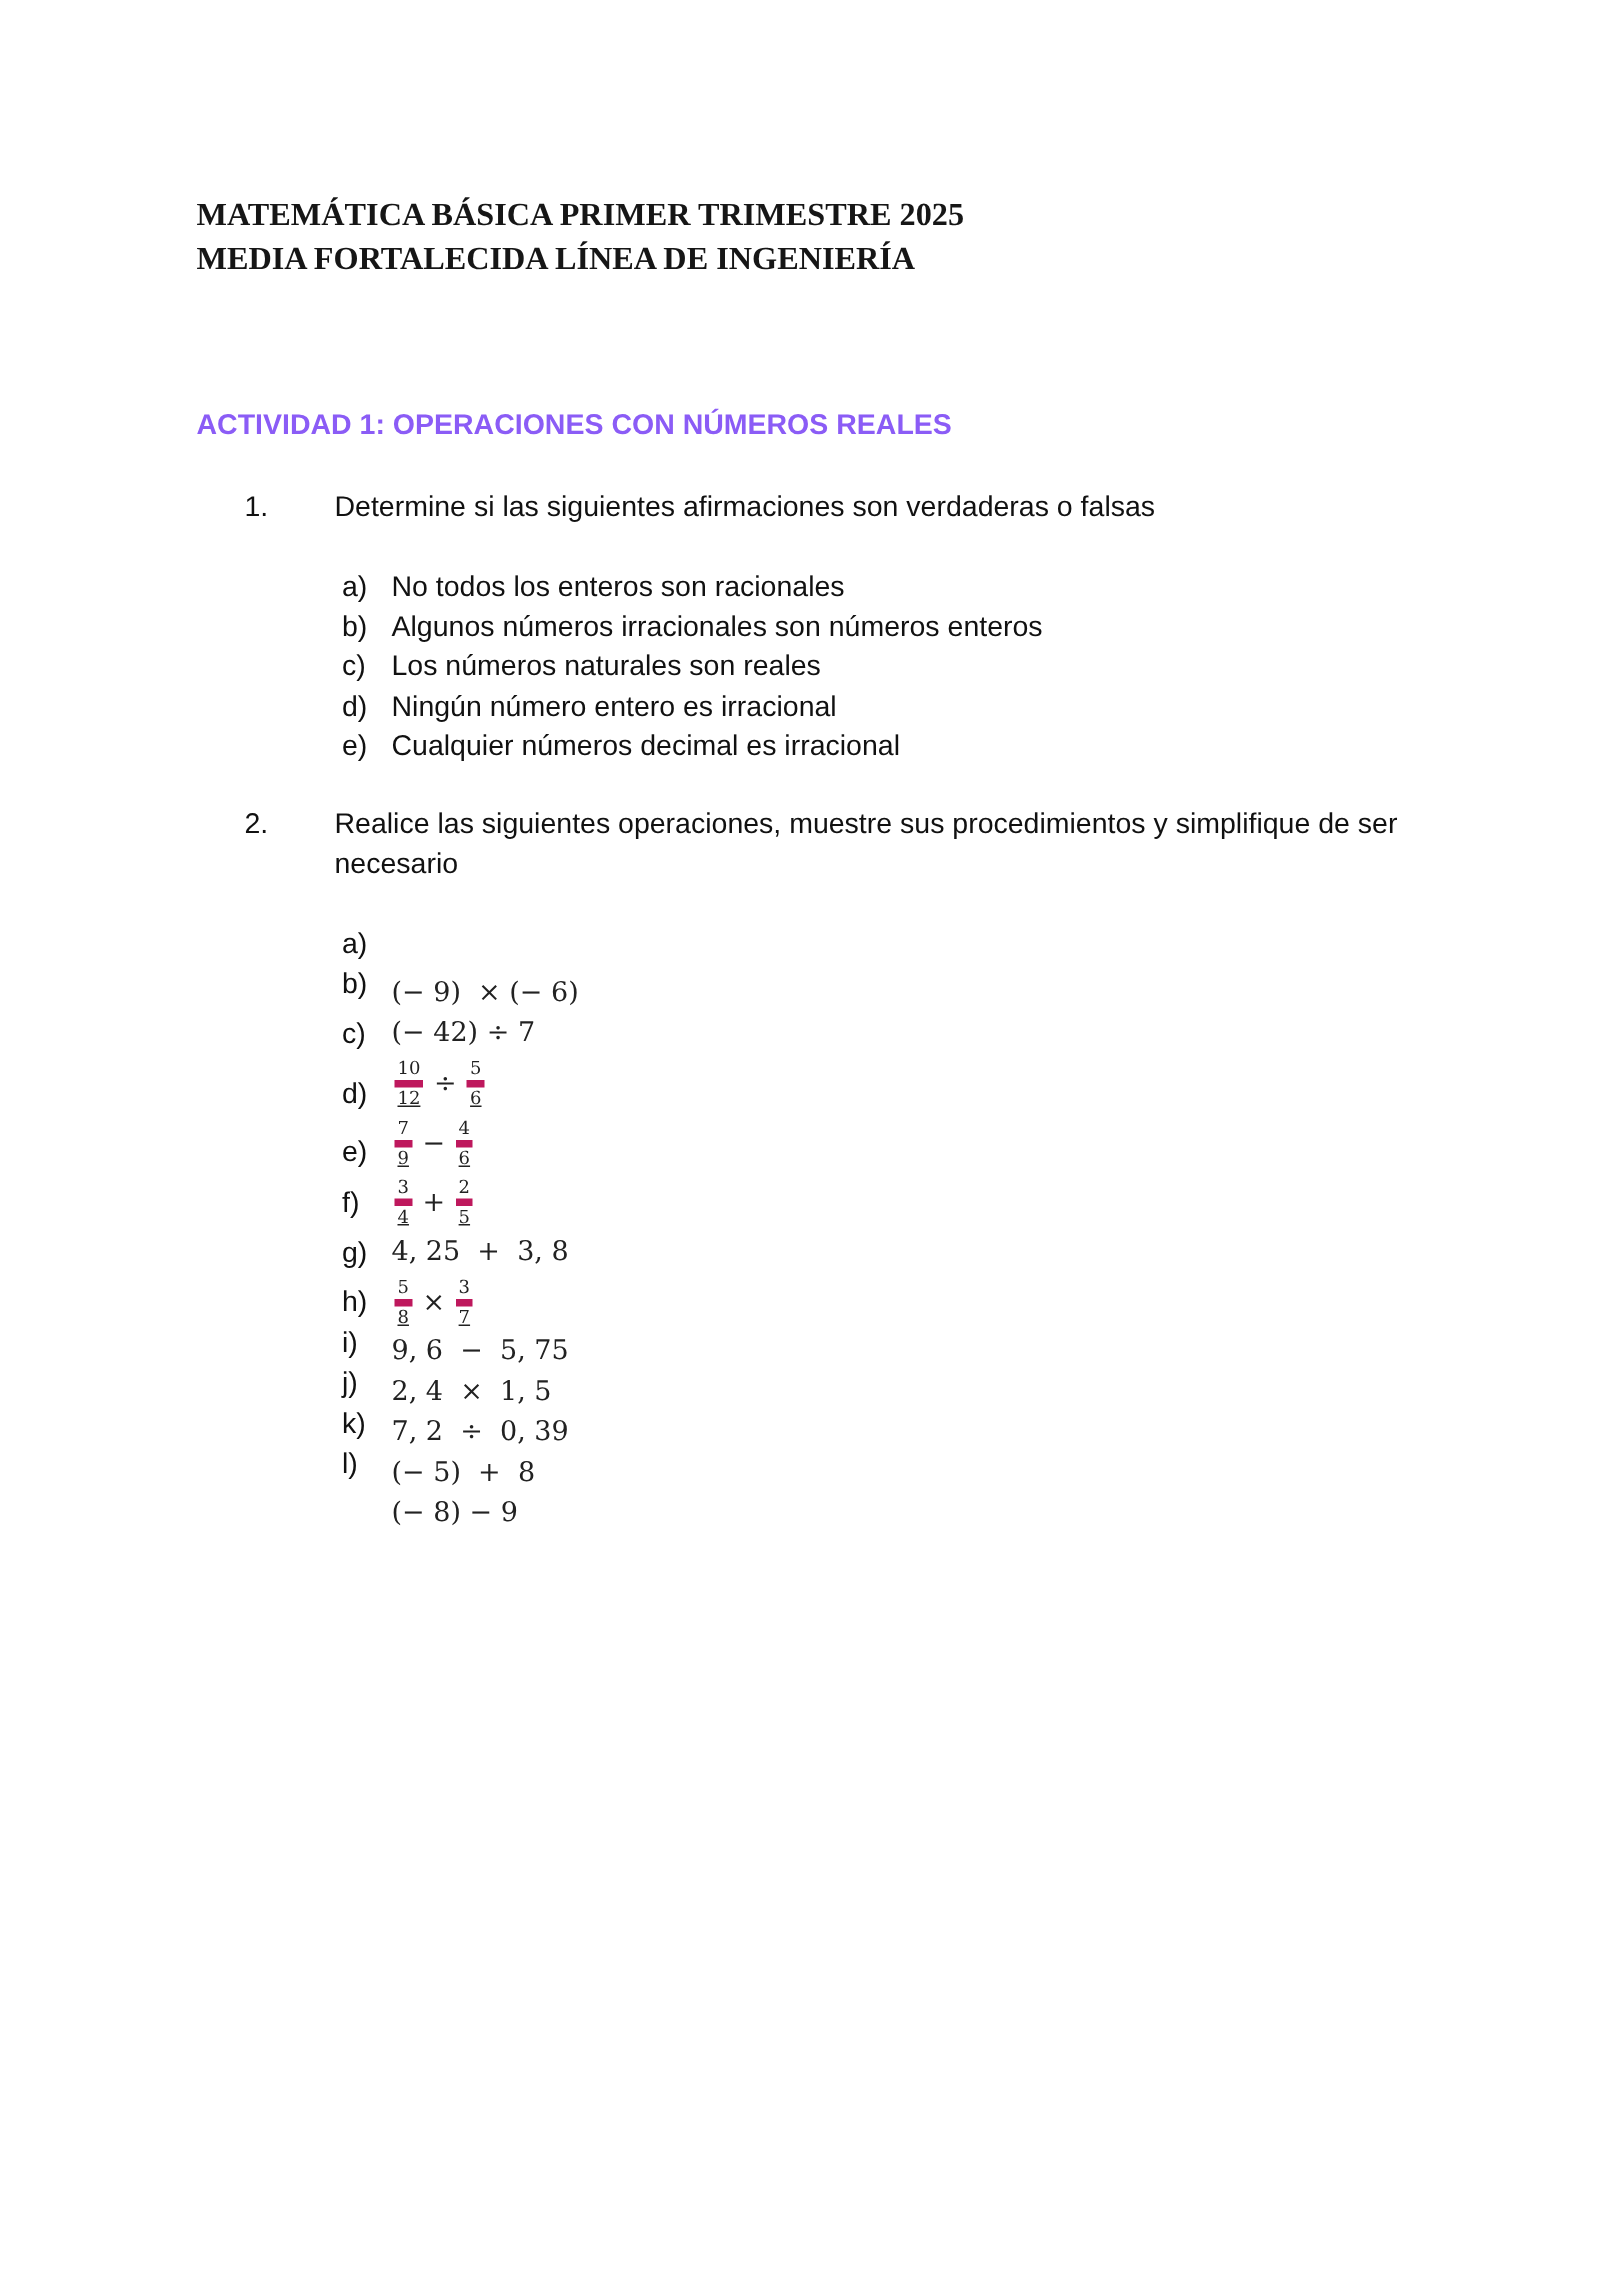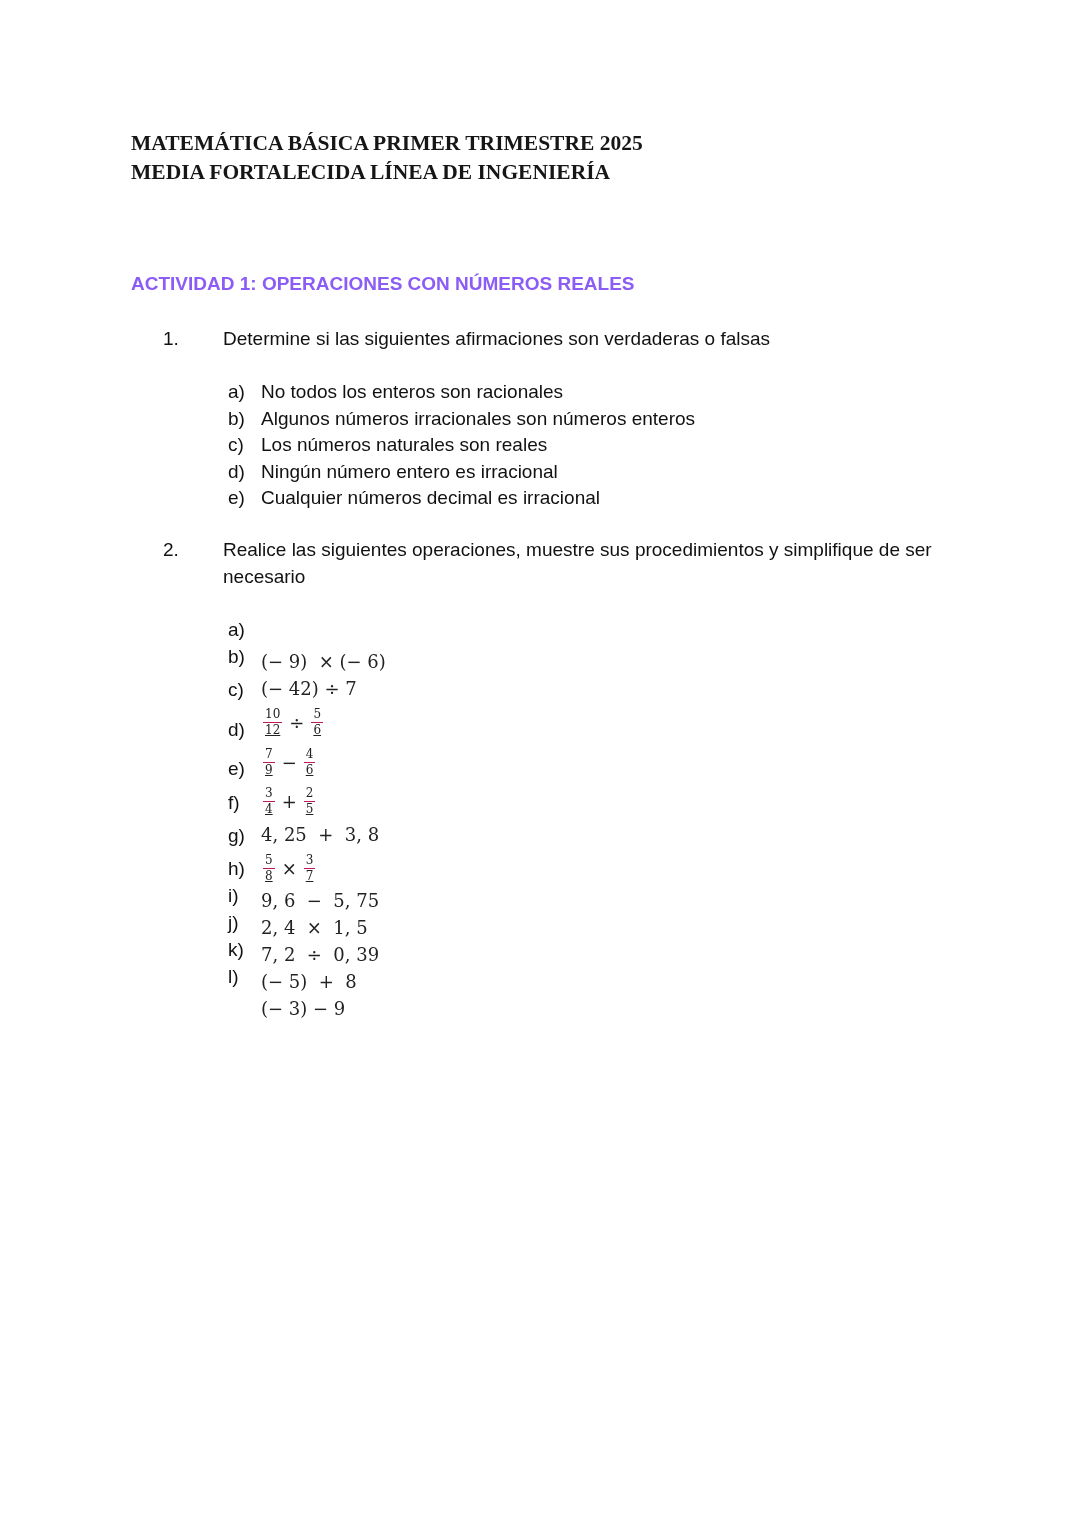--- a/index.html
+++ b/index.html
@@ -15,21 +15,21 @@
   .list { position: absolute; left: 228px; font-family: "Liberation Sans", sans-serif; font-size: 19px; color: #111; }
   .list1 { top: 379px; }
   .list1 .item { height: 26.5px; line-height: 26.5px; position: relative; white-space: nowrap; }
   .item .lbl { position: absolute; left: 0; }
   .item .val { position: absolute; left: 33px; }
   .list2 { top: 616px; }
   .list2 .item { position: relative; white-space: nowrap; }
   .math { font-family: "DejaVu Serif", serif; font-size: 18px; color: #222; position: absolute; left: 33px; display: flex; align-items: center; height: 100%; margin-top: 32px; }
   .list2 .lbl { display: flex; align-items: center; height: 100%; }
   .frac { display: inline-flex; flex-direction: column; align-items: center; font-size: 12px; line-height: 13px; margin: 0 2px; }
-  .frac .n { border-bottom: 1px solid #be185d; padding: 0 2px 1px; }
+  .frac .n { border-bottom: 5px solid #be185d; padding: 0 2px 1px; }
   .frac .d { padding: 1px 2px 0; text-decoration: underline; }
   .op { margin: 0 5px; font-size: 18px; }
 </style>
 </head>
 <body>
 
 <div class="header">
   <div>MATEMÁTICA BÁSICA PRIMER TRIMESTRE 2025</div>
   <div>MEDIA FORTALECIDA LÍNEA DE INGENIERÍA</div>
 </div>
@@ -161,15 +161,15 @@
     <span class="math" style="white-space:pre">7, 2  ÷  0, 39</span>
   </div>
 
   <div class="item" style="height:27px">
     <span class="lbl">k)</span>
     <span class="math" style="white-space:pre">(− 5)  +  8</span>
   </div>
 
   <div class="item" style="height:27px">
     <span class="lbl">l)</span>
-    <span class="math" style="white-space:pre">(− 3) − 9</span>
+    <span class="math" style="white-space:pre">(− 8) − 9</span>
   </div>
 </div>
 
 </body></html>

